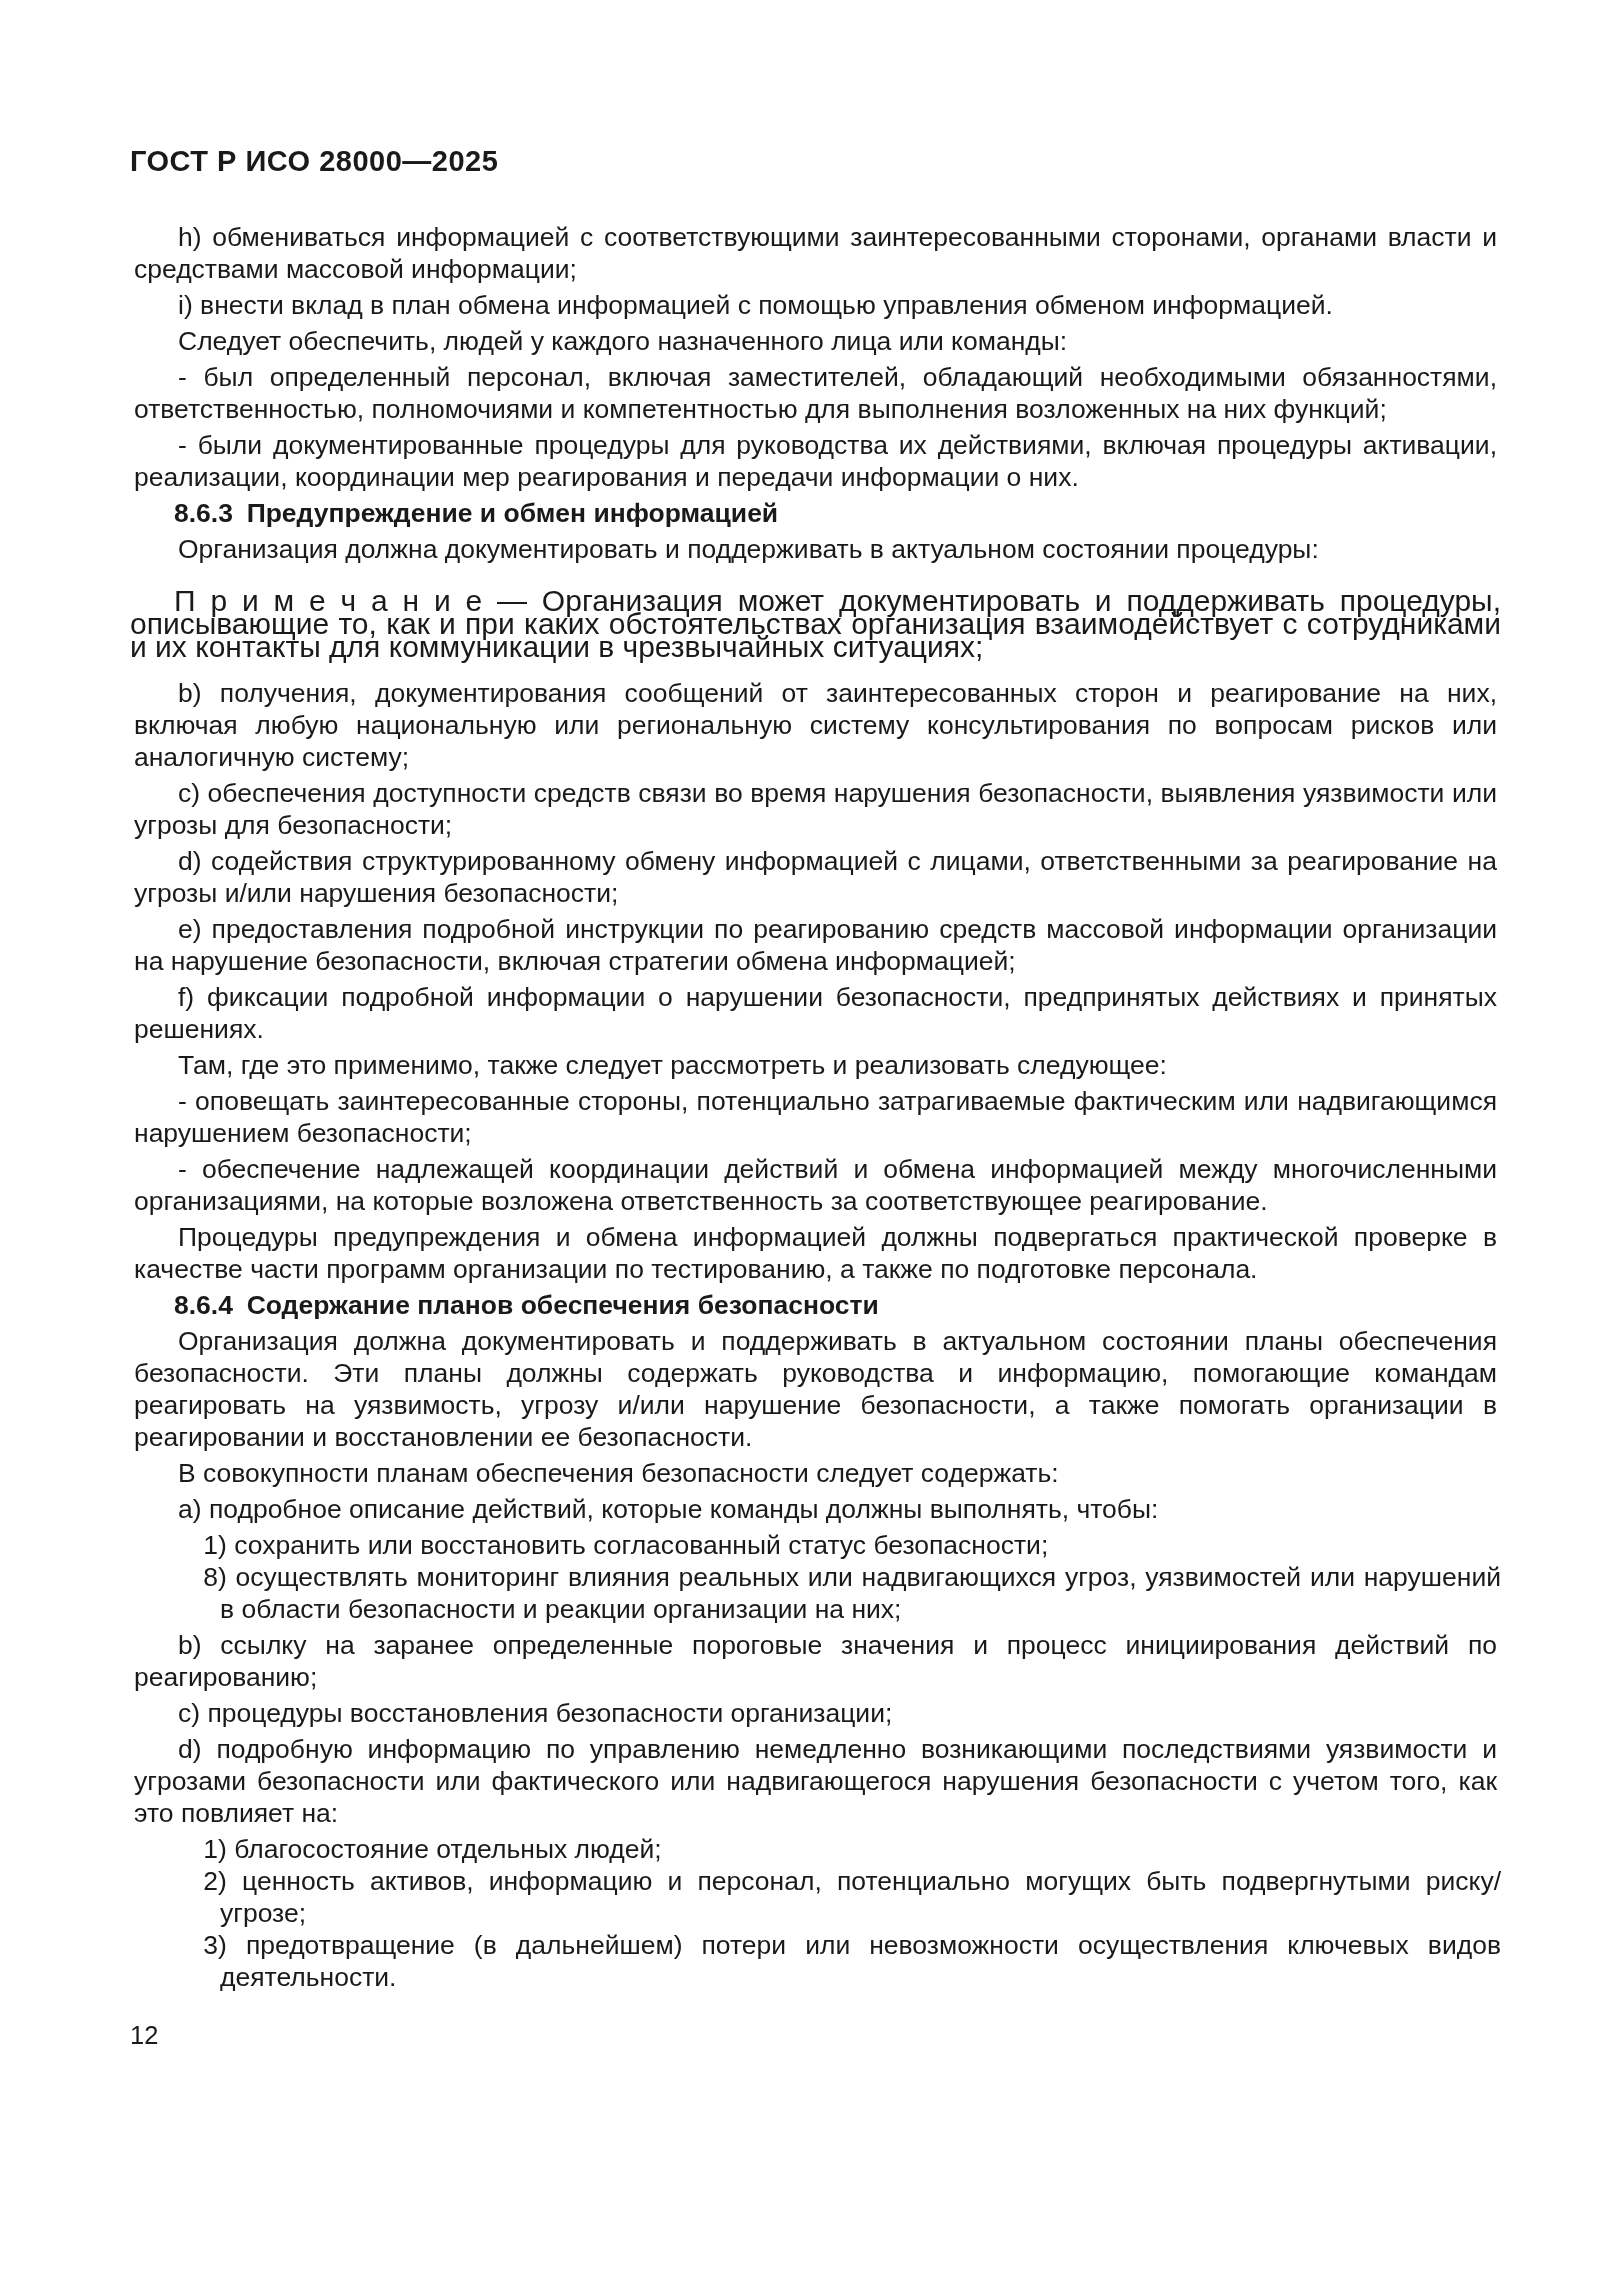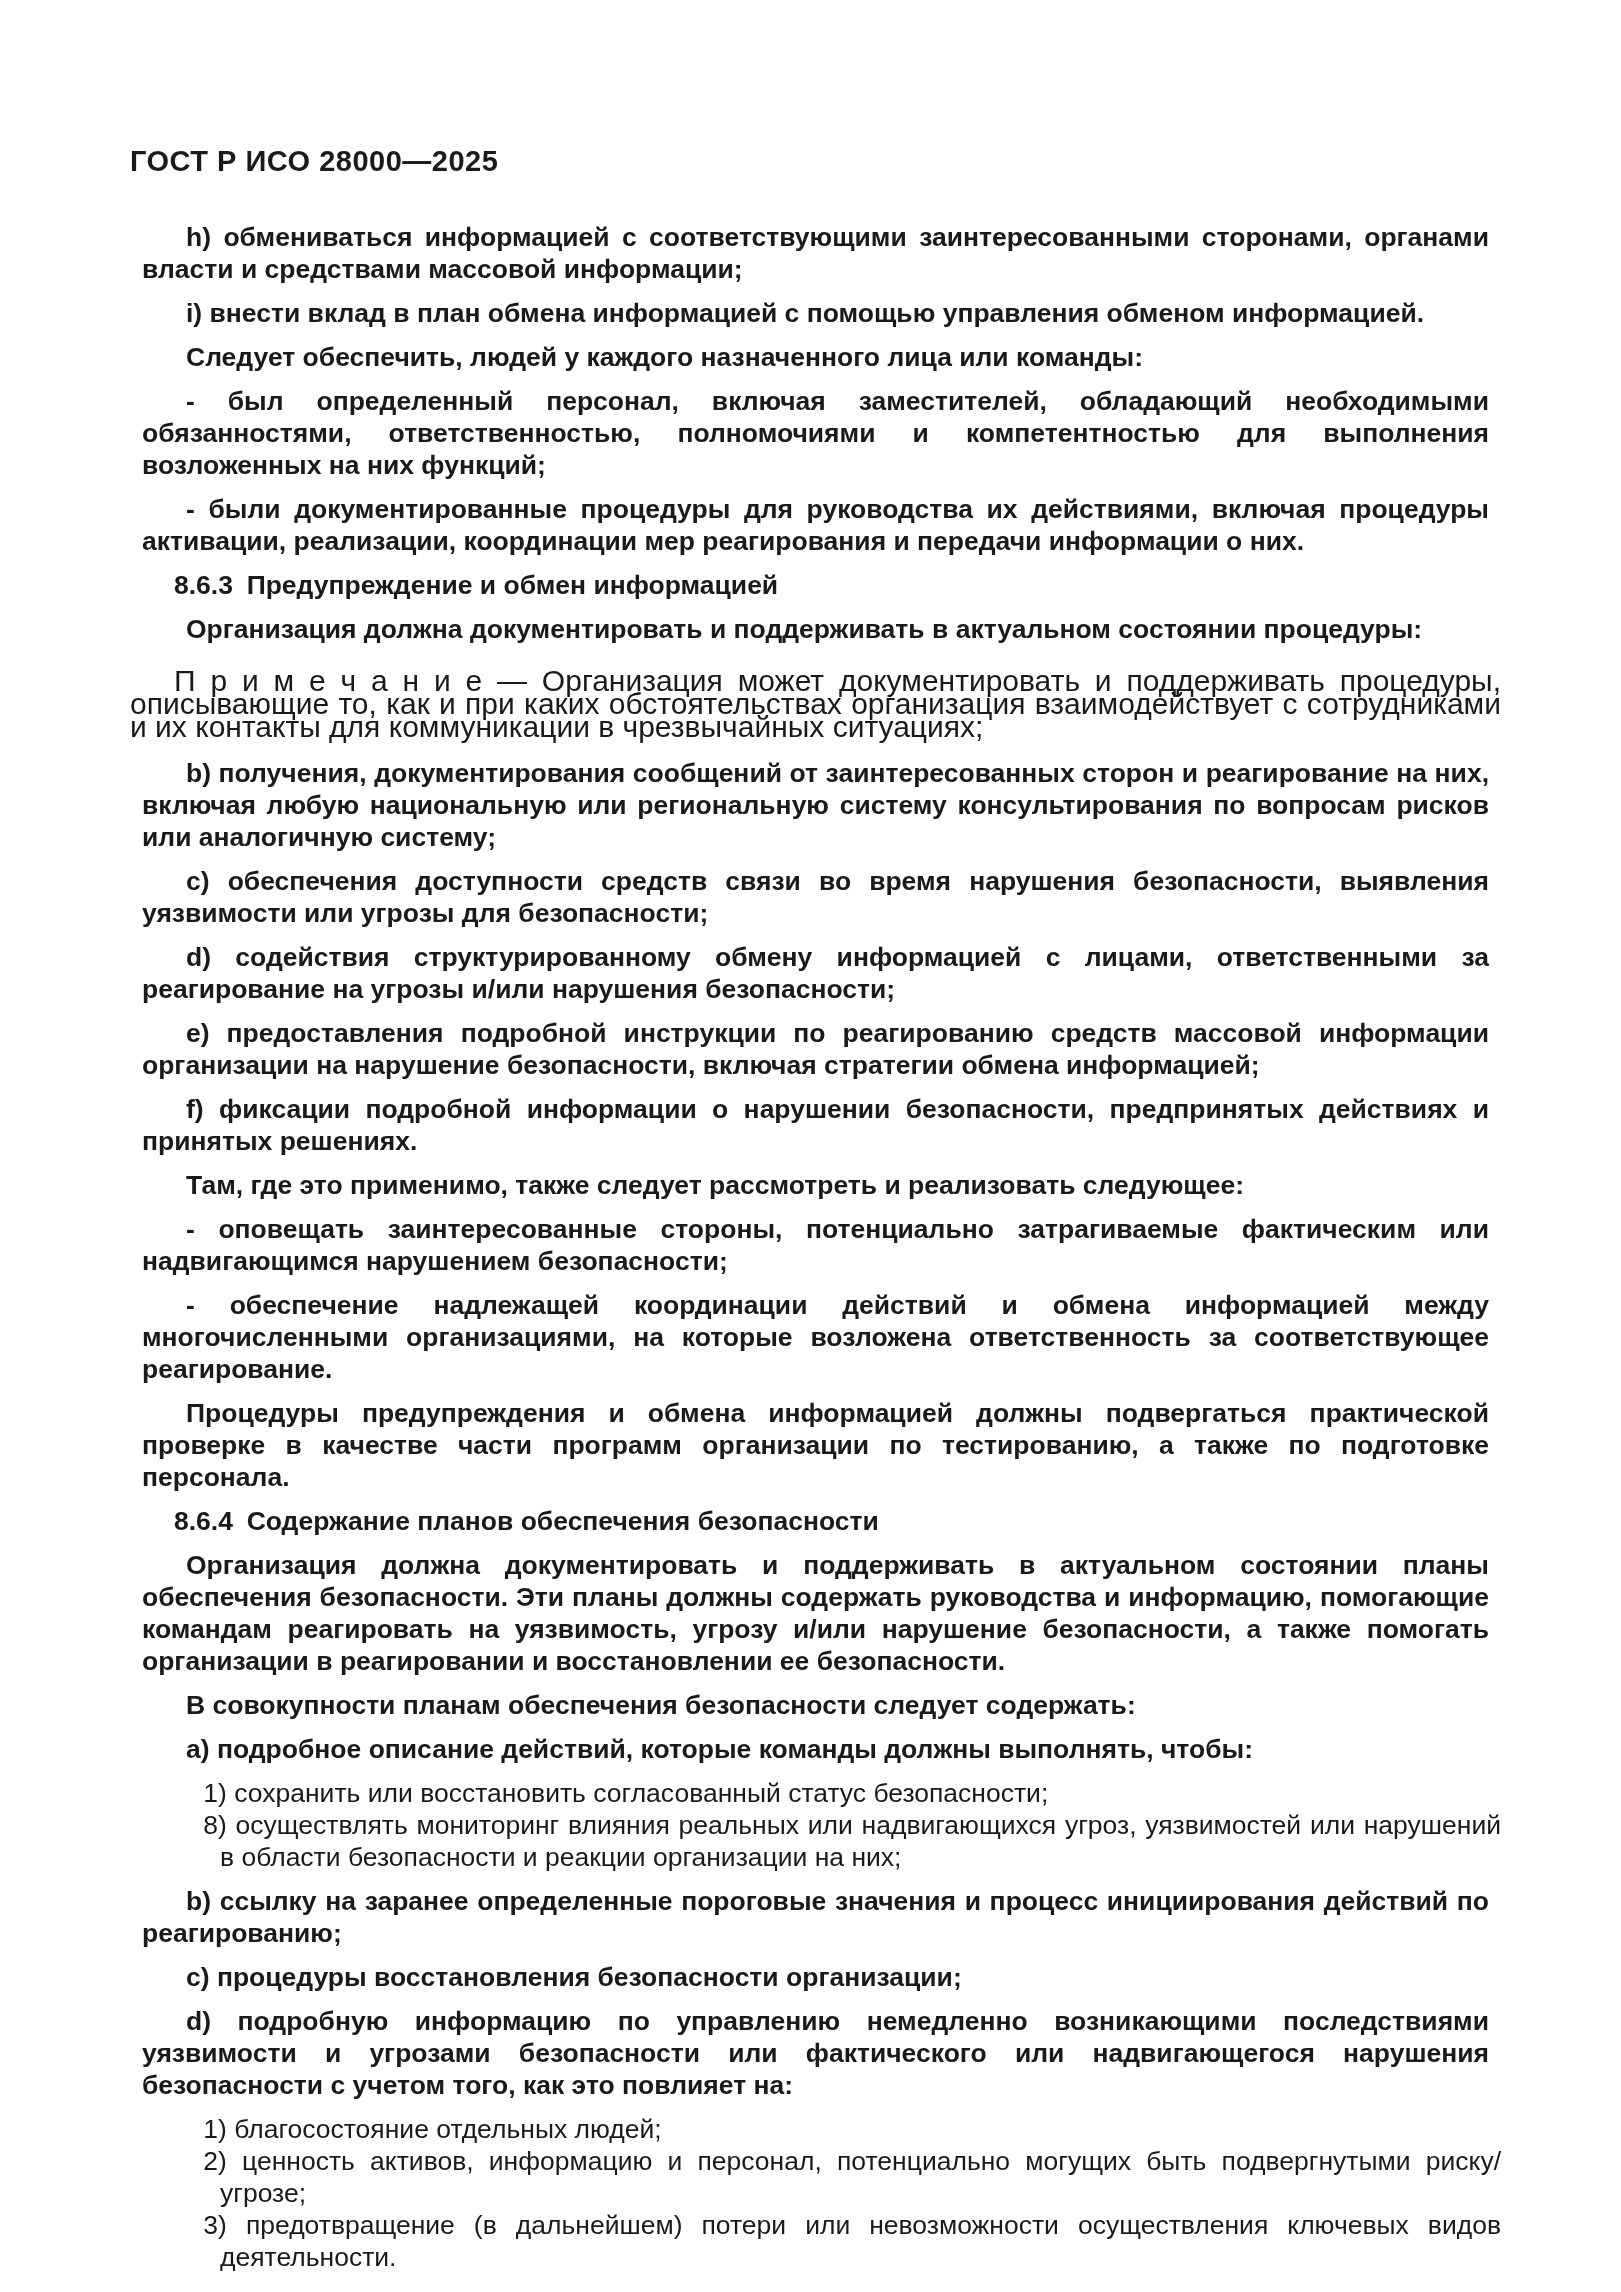--- a/index.html
+++ b/index.html
@@ -24,23 +24,22 @@
     font-weight: bold;
     letter-spacing: 0.5px;
     margin: 0 0 43px 0;
   }
   .body-text {
     font-size: 26.5px;
     line-height: 32px;
     text-align: justify;
   }
   .para {
-    margin: 12px;
+    margin: 4px;
     text-indent: 44px;
-    font-weight: bold;
   }
   .heading {
     margin: 0;
     font-weight: bold;
     text-indent: 44px;
   }
   .heading .hnum {
     margin-right: 13.7px;
     margin-top: 15px;
   }
@@ -95,15 +94,16 @@
     <p class="sub">1) сохранить или восстановить согласованный статус безопасности;</p>
     <p class="sub">8) осуществлять мониторинг влияния реальных или надвигающихся угроз, уязвимостей или нарушений в области безопасности и реакции организации на них;</p>
     <p class="para">b) ссылку на заранее определенные пороговые значения и процесс инициирования действий по реагированию;</p>
     <p class="para">c) процедуры восстановления безопасности организации;</p>
     <p class="para">d) подробную информацию по управлению немедленно возникающими последствиями уязвимости и угрозами безопасности или фактического или надвигающегося нарушения безопасности с учетом того, как это повлияет на:</p>
     <p class="sub">1) благосостояние отдельных людей;</p>
     <p class="sub">2) ценность активов, информацию и персонал, потенциально могущих быть подвергнутыми риску/угрозе;</p>
     <p class="sub">3) предотвращение (в дальнейшем) потери или невозможности осуществления ключевых видов деятельности.</p>
   </div>
 
+  <p class="body-text page-number">12</p>
 
 </div>
 
 
 </body></html>

